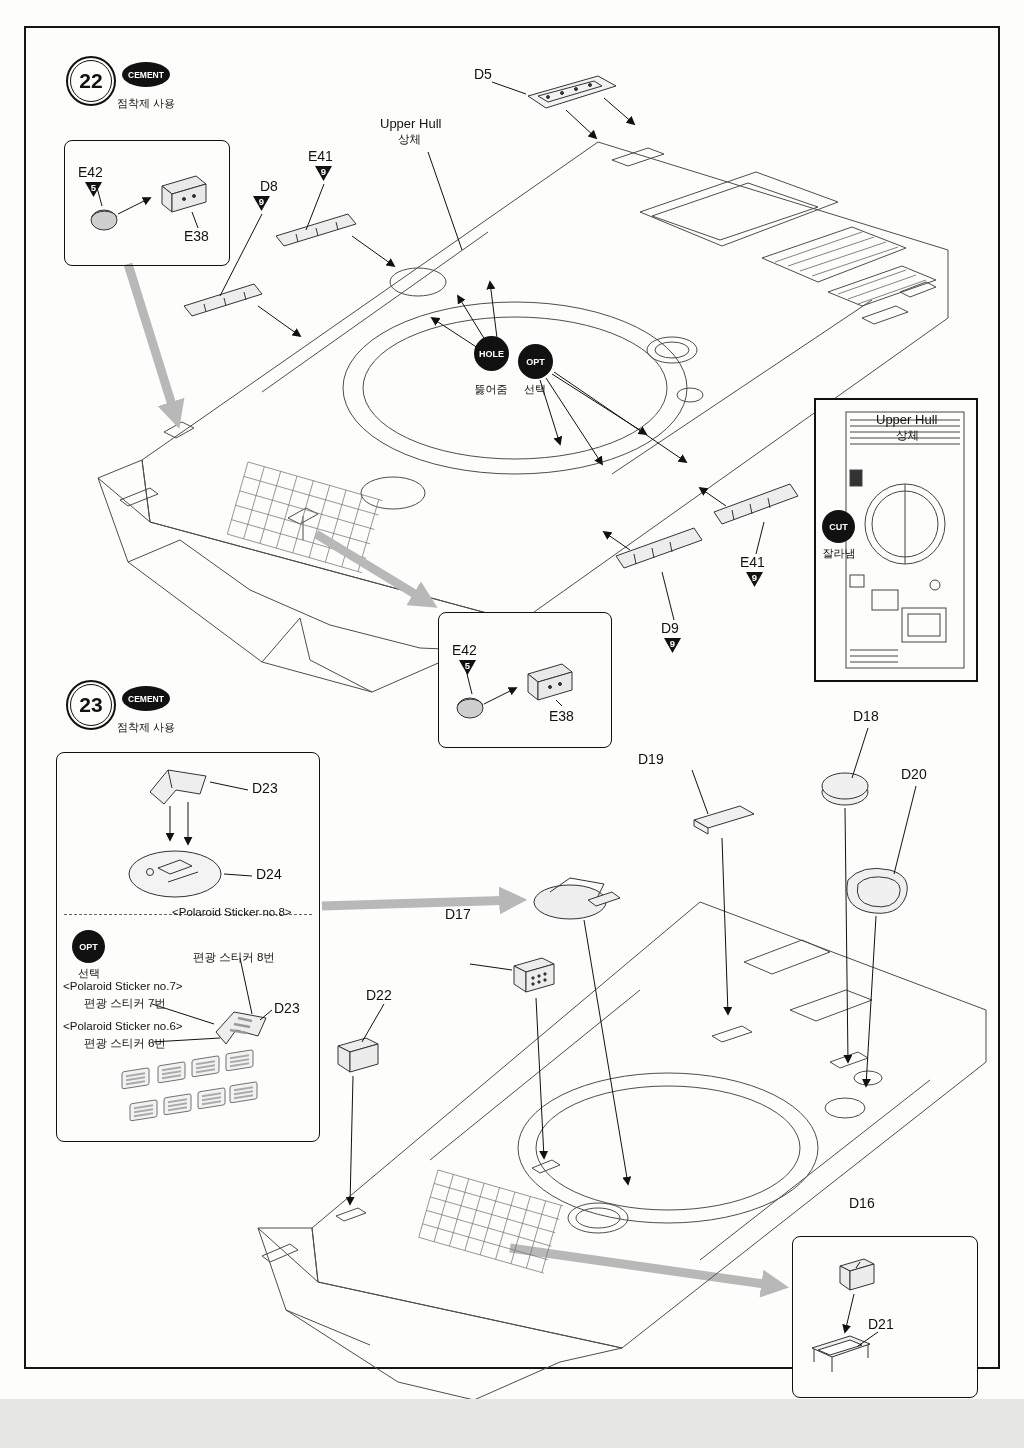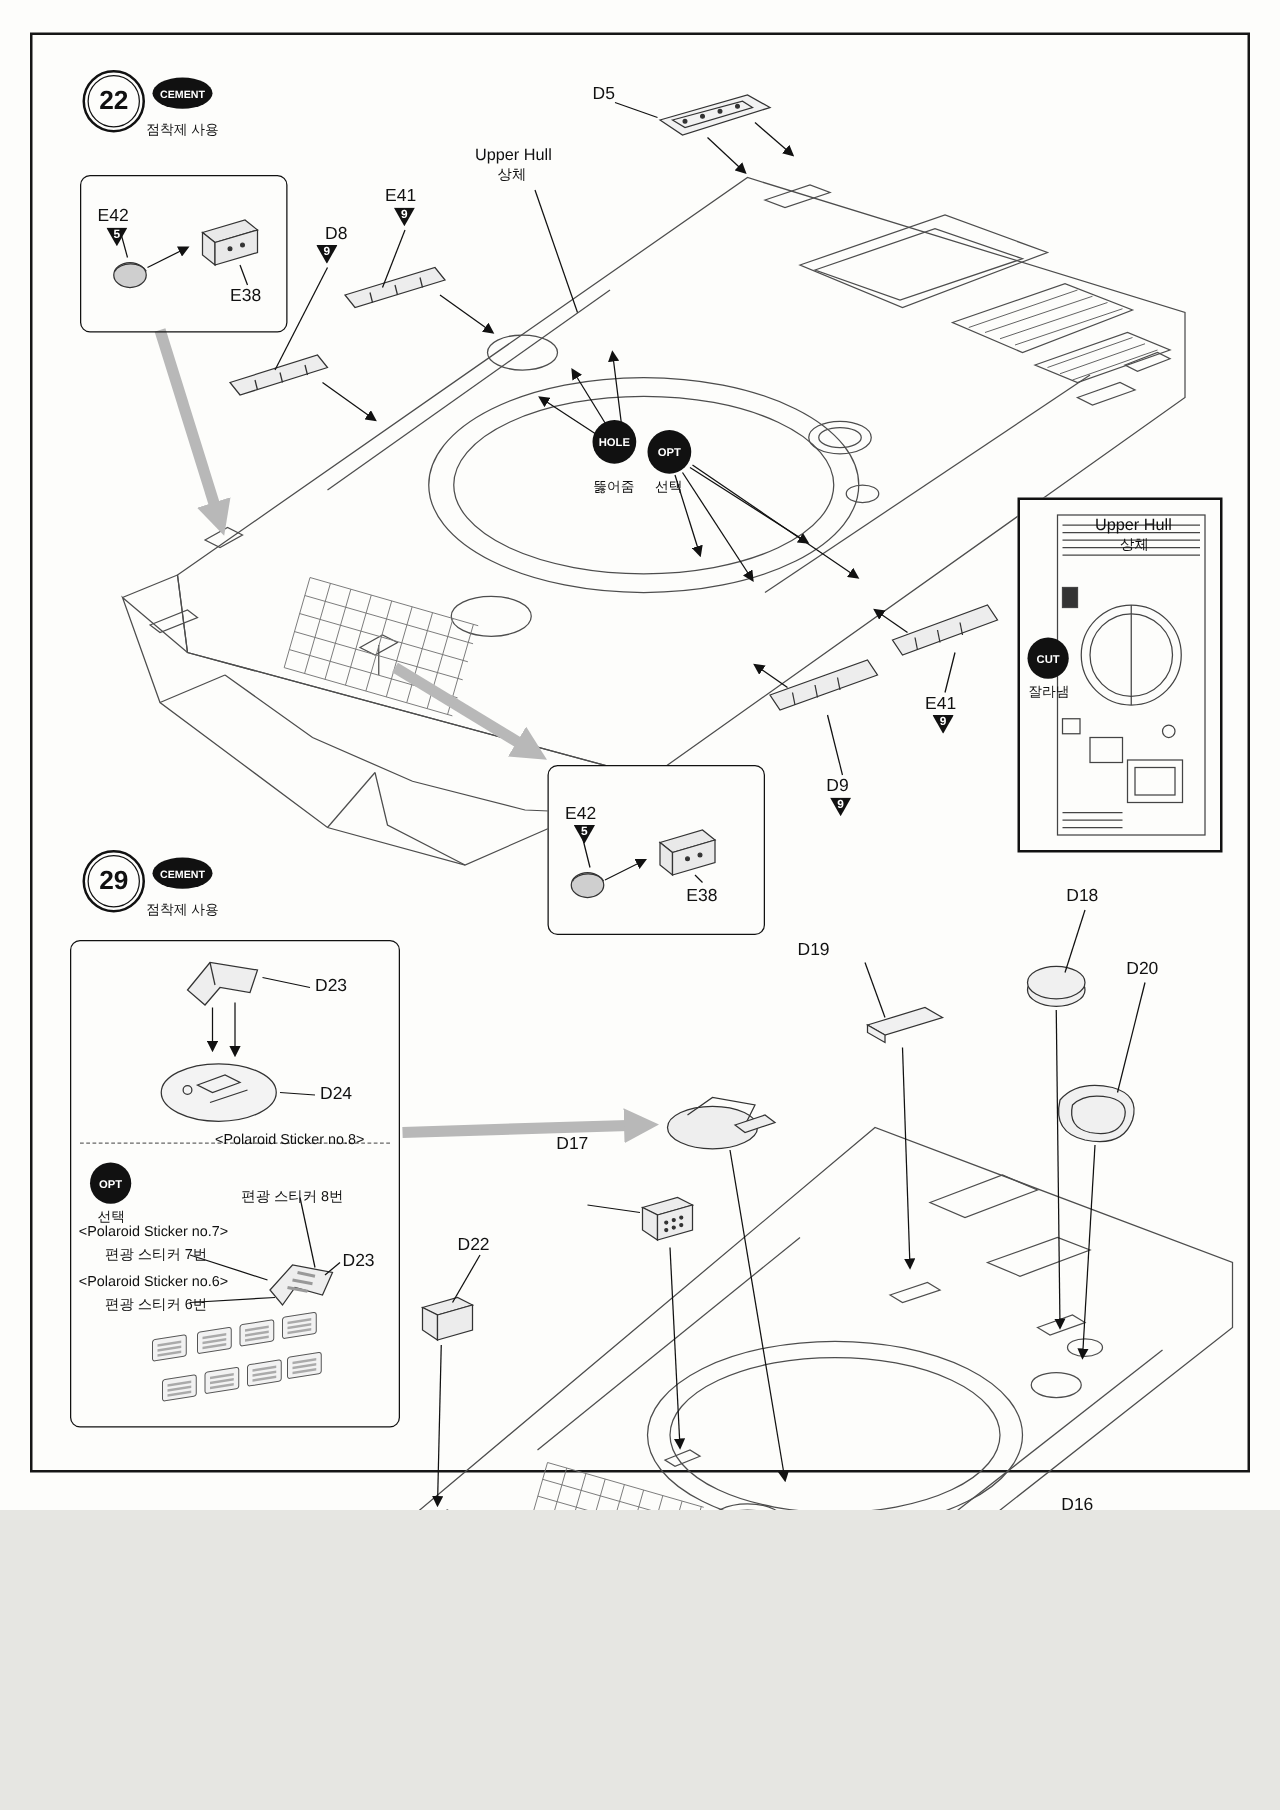--- a/index.html
+++ b/index.html
@@ -1,18 +1,18 @@
 <!DOCTYPE html>
 <html><head>
 <meta charset="utf-8">
 <style>
   *{box-sizing:border-box}
   html,body{margin:0;padding:0}
   body{background:#e6e6e2;font-family:"Liberation Sans",sans-serif}
-  .page{position:relative;width:1024px;height:1208px;background:#fdfdfb;margin:0 auto;overflow:hidden}
+  .page{position:relative;width:1024px;height:1399px;background:#fdfdfb;margin:0 auto;overflow:hidden}
   .frame{position:absolute;left:24px;top:26px;right:24px;bottom:30px;border:2px solid #161616}
   .art{position:absolute;left:0;top:0}
   .lbl{position:absolute;font-size:14px;color:#111;white-space:nowrap}
   .kr{font-size:11.5px}
   .step-badge{position:absolute;width:50px;height:50px;border:2px solid #111;border-radius:50%;display:flex;align-items:center;justify-content:center}
   .step-badge::before{content:"";position:absolute;inset:2px;border:1px solid #111;border-radius:50%}
   .step-num{font-size:21px;font-weight:bold;color:#111}
   .oval{position:absolute;background:#111;color:#fff;border-radius:50%;display:flex;align-items:center;justify-content:center;font-weight:bold}
   .cement{width:48px;height:25px;font-size:8.5px}
   .round-badge{width:35px;height:35px;font-size:9px}
@@ -432,21 +432,21 @@
   <div class="lbl kr" style="left:896px;top:428px">상체</div>
   <div class="oval round-badge" style="left:822px;top:510px;width:33px;height:33px">CUT</div>
   <div class="badge-cap kr" style="left:809px;top:546px;width:60px">잘라냄</div>
 
   <div class="callout" style="left:438px;top:612px;width:174px;height:136px"></div>
   <div class="lbl" style="left:452px;top:642px">E42</div>
   <div class="tri" style="left:459px;top:660px">5</div>
   <div class="lbl" style="left:549px;top:708px">E38</div>
 
   <div class="step-badge" style="left:66px;top:680px">
-    <span class="step-num">29</span>
+    <span class="step-num">23</span>
   </div>
   <div class="oval cement" style="left:122px;top:686px">CEMENT</div>
   <div class="badge-cap kr" style="left:106px;top:720px;width:80px">점착제 사용</div>
 
   <div class="callout" style="left:56px;top:752px;width:264px;height:390px"></div>
   <div class="dashed-div" style="left:64px;top:914px;width:248px"></div>
   <div class="lbl" style="left:252px;top:780px">D23</div>
   <div class="lbl" style="left:256px;top:866px">D24</div>
   <div class="oval round-badge" style="left:72px;top:930px;width:33px;height:33px">OPT</div>
   <div class="badge-cap kr" style="left:59px;top:966px;width:60px">선택</div>

